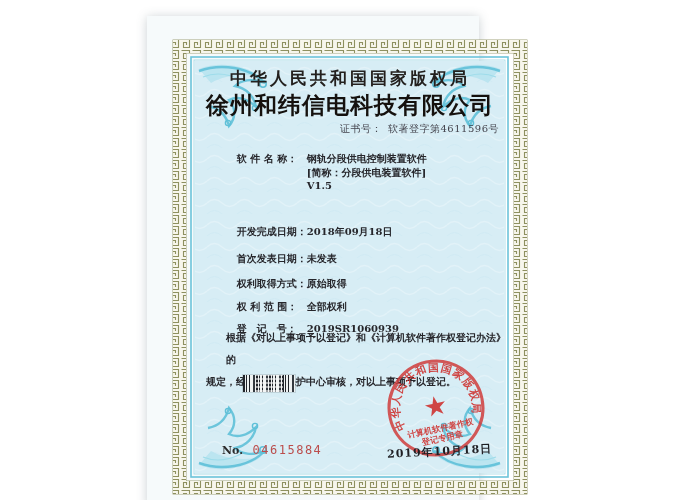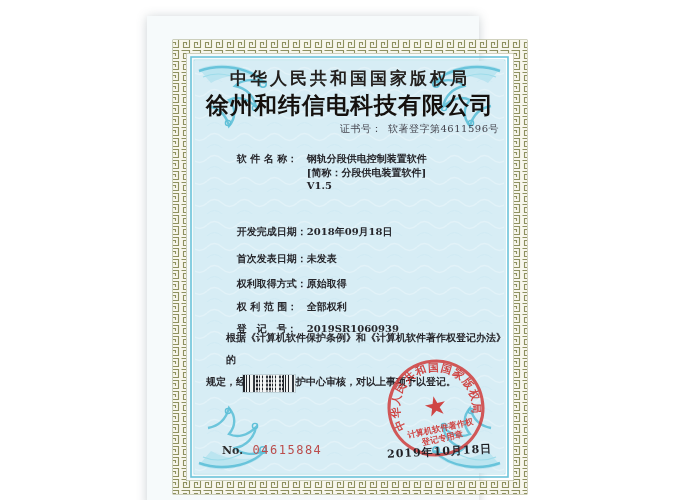--- a/index.html
+++ b/index.html
@@ -107,21 +107,21 @@
         <span class="f-label">权利取得方式：</span><span>原始取得</span>
       </div>
       <div class="row" style="top:230px">
         <span class="f-label">权 利 范 围：</span><span>全部权利</span>
       </div>
       <div class="row" style="top:252px">
         <span class="f-label">登　记　号：</span><span>2019SR1060939</span>
       </div>
 
       <div class="statement">
-        <span class="l1">根据《计算机软件保护条例》和《计算机软件著作权登记办法》的</span>
+        <span class="l1">根据《对以上事项予以登记》和《计算机软件著作权登记办法》的</span>
         <span class="l2">规定，经中国版权保护中心审核，对以上事项予以登记。</span>
       </div>
 
       <div class="barcode"></div>
 
       <div class="no-line">
         <span class="no-label">No.</span>
         <span class="no-value">04615884</span>
       </div>
 

